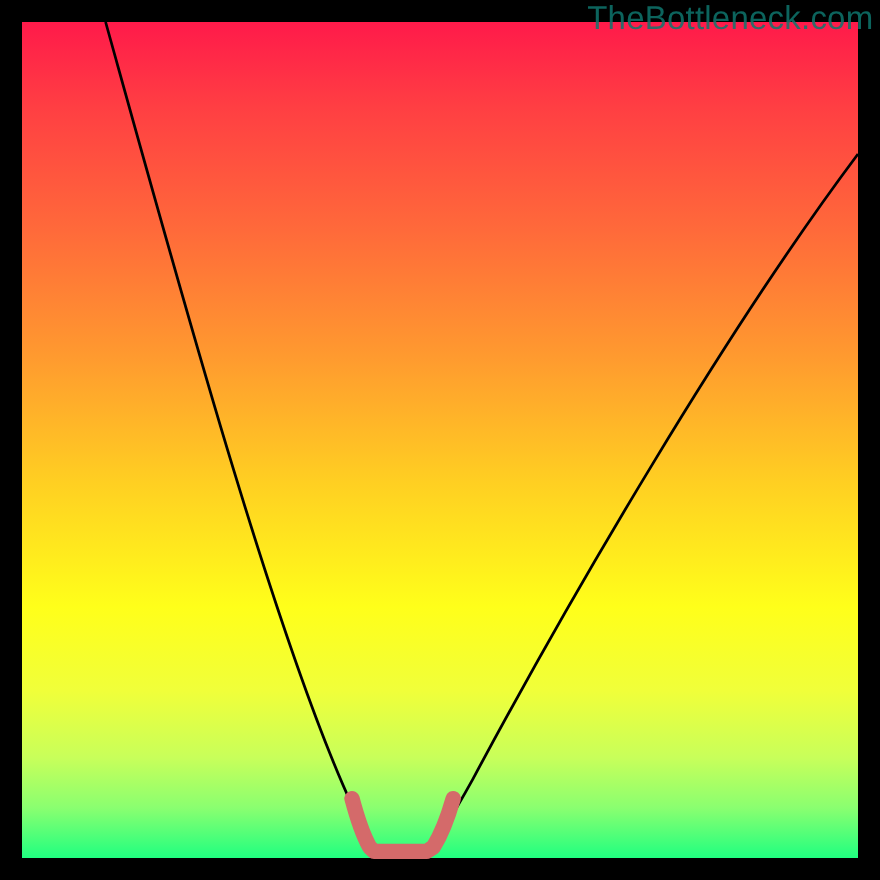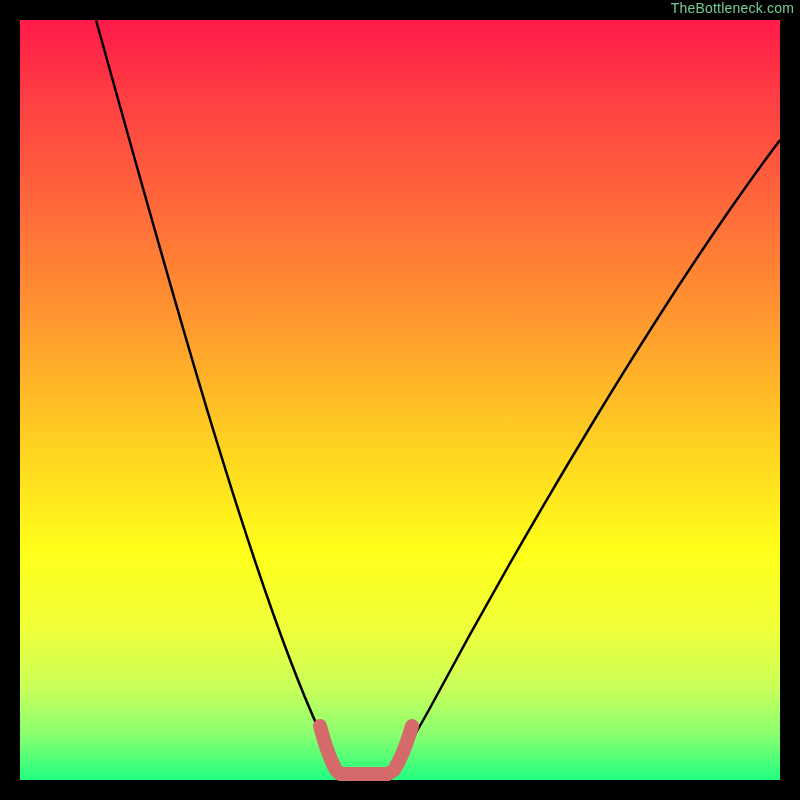--- a/index.html
+++ b/index.html
@@ -26,22 +26,22 @@
       #ffff1a 70%,
       #f0ff3a 80%,
       #c8ff5a 88%,
       #8aff70 94%,
       #20ff80 100%);
   }
   .watermark {
     position: absolute;
     top: 0px;
     right: 6px;
-    color: #86efac;
-    font-size: 14px;
+    color: #0f766e;
+    font-size: 30px;
     font-weight: 500;
     opacity: 0.85;
     letter-spacing: 0.2px;
   }
   svg.curve {
     position: absolute;
     left: 0;
     top: 0;
     width: 760px;
     height: 760px;

